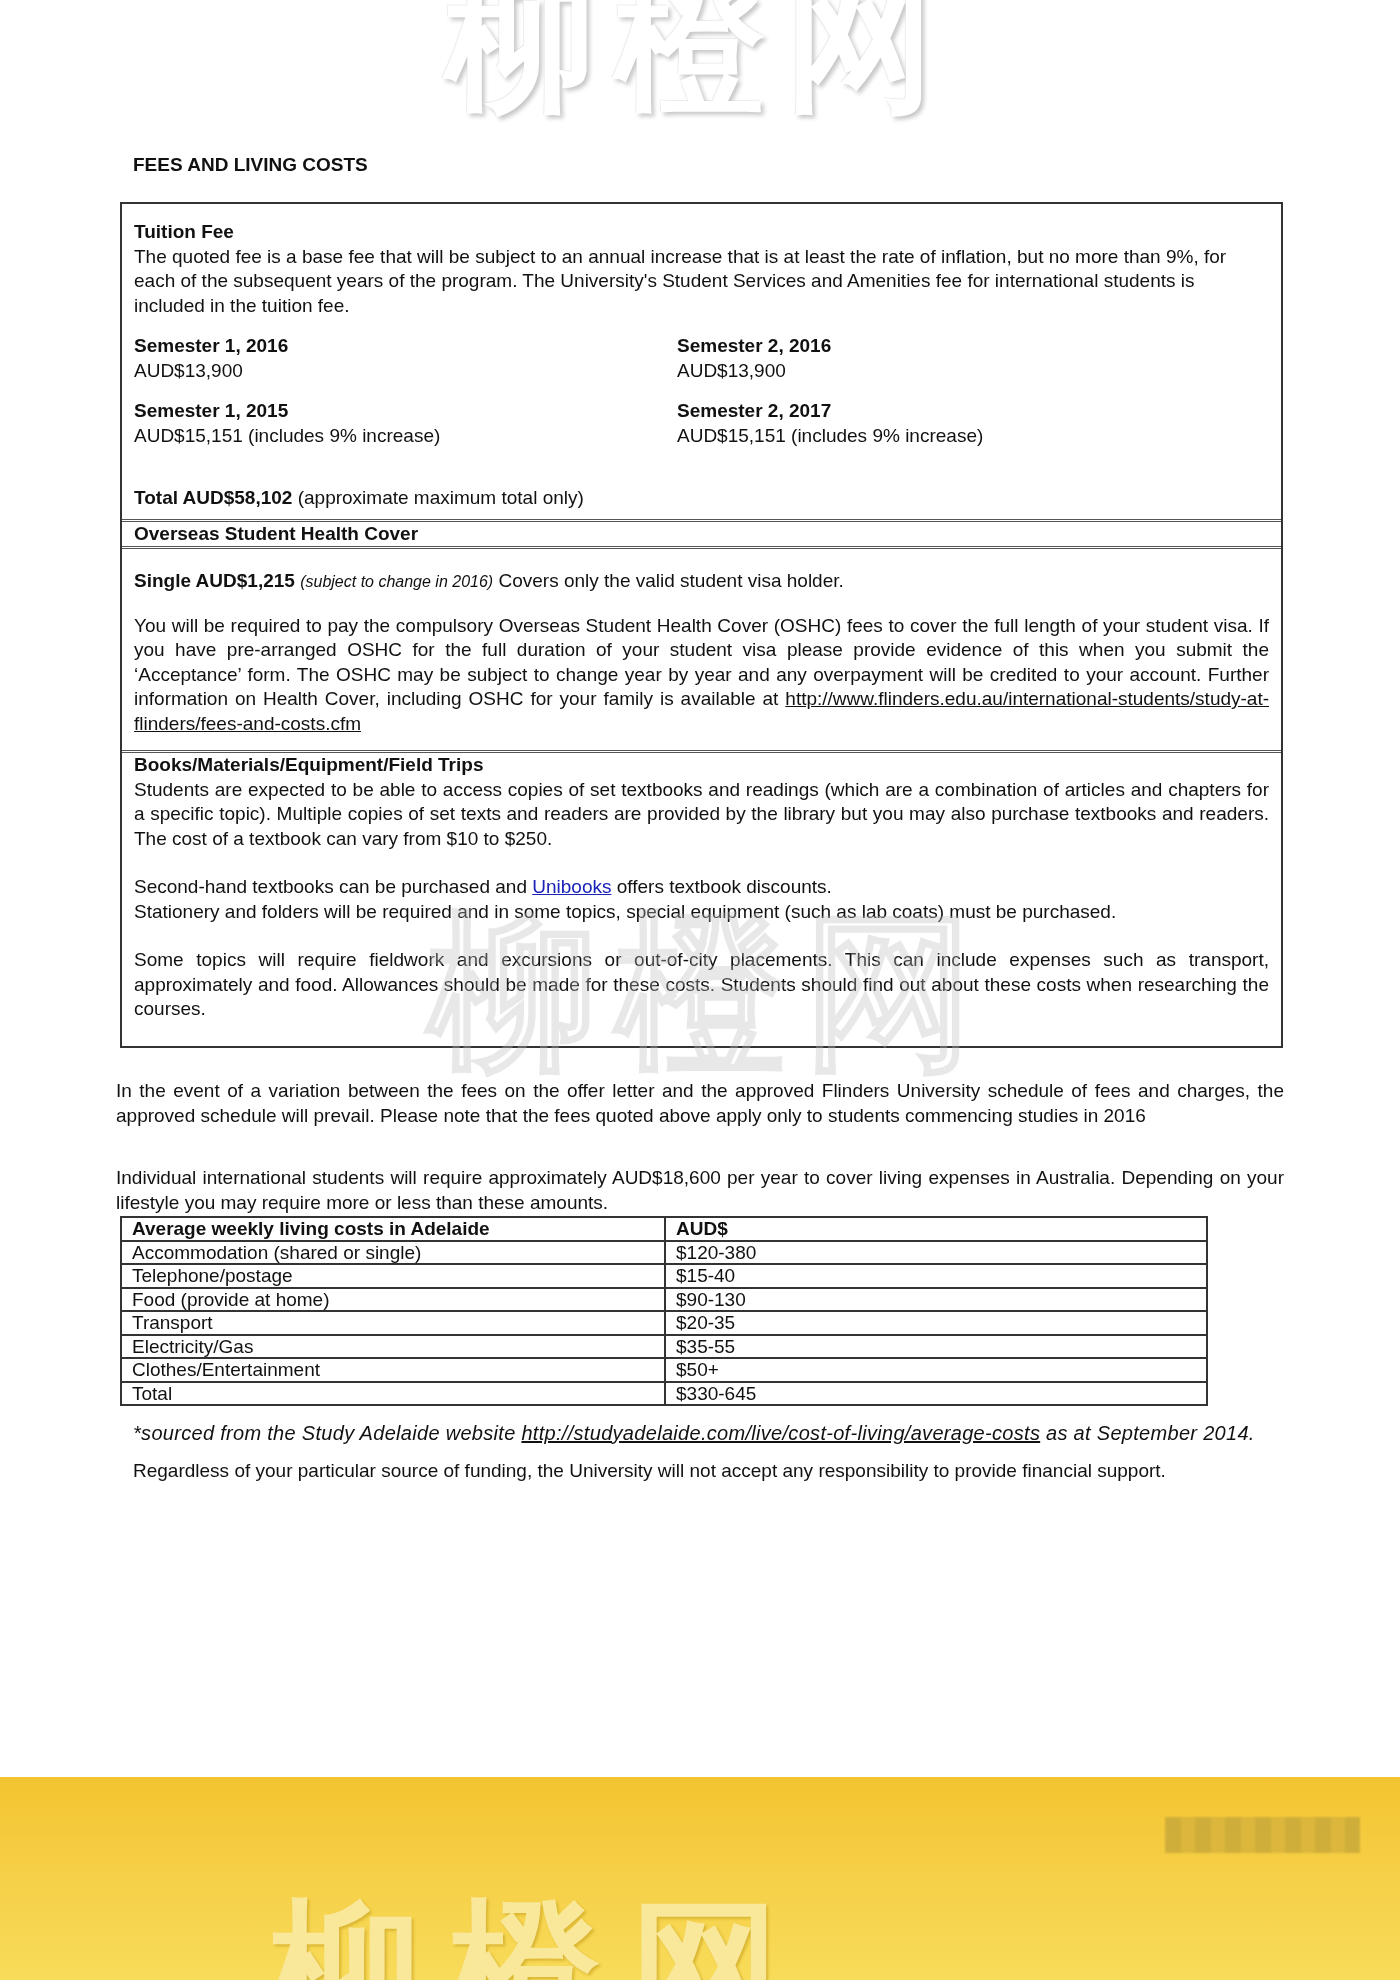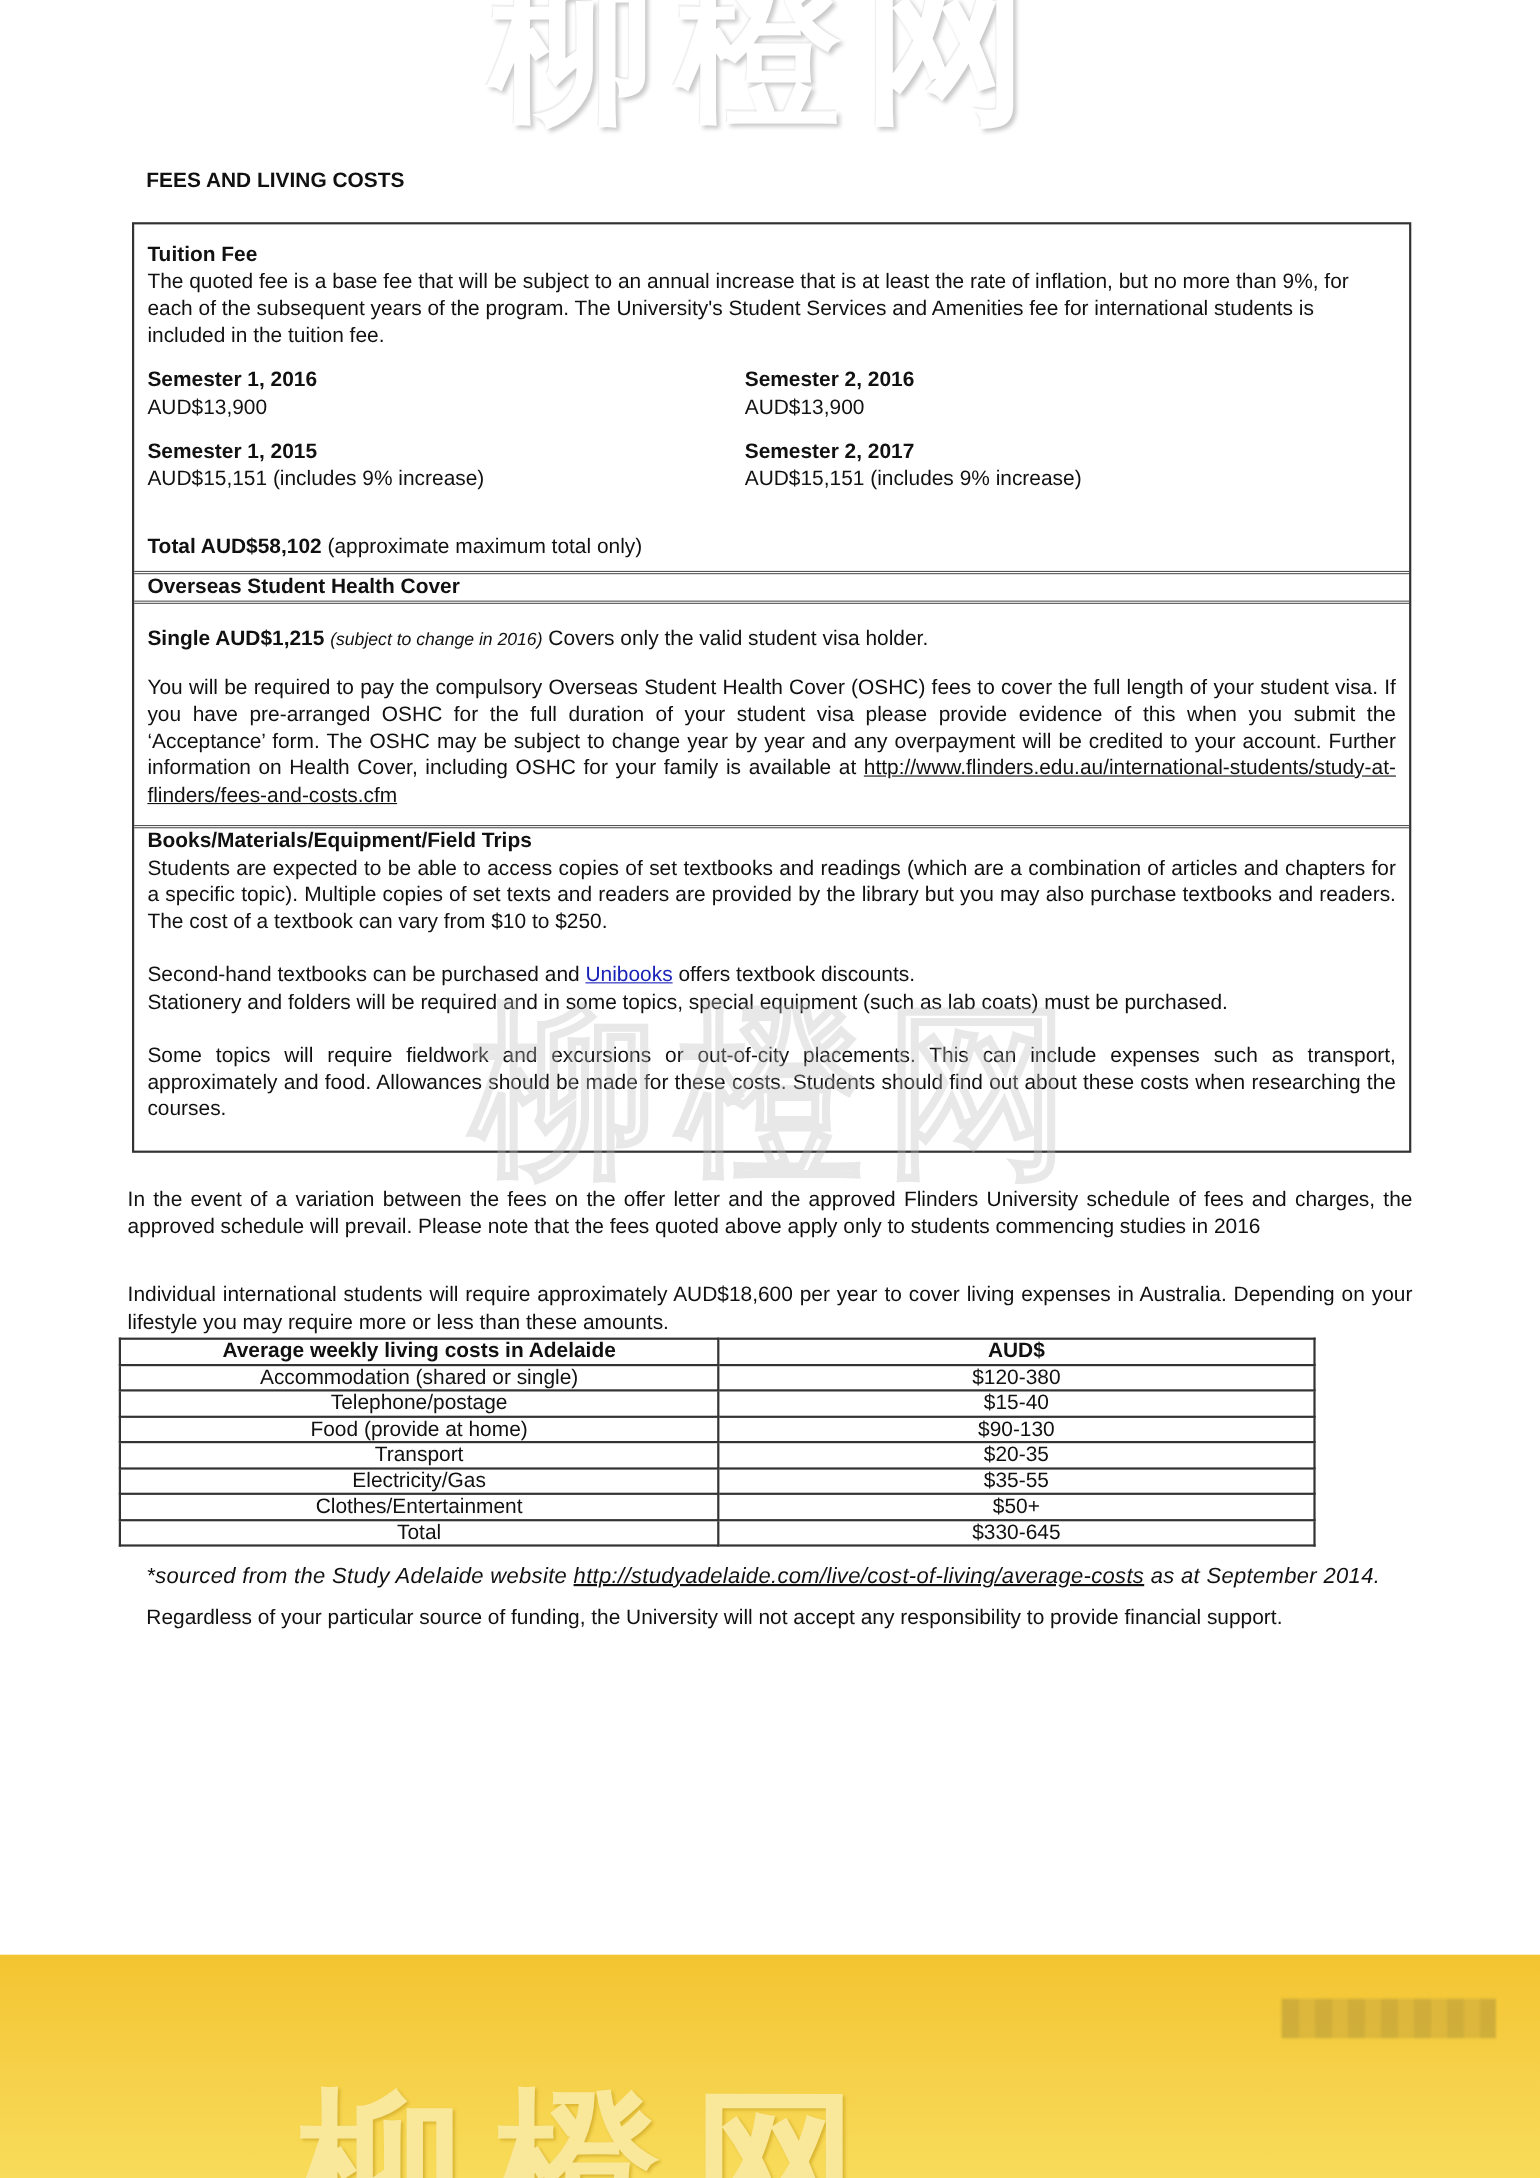--- a/index.html
+++ b/index.html
@@ -21,21 +21,21 @@
   .divider { border-top:3px double #555; }
   .grid2 { display:flex; }
   .grid2 > div { width:543px; }
   p { margin:0; }
   .justify { text-align:justify; }
   .b { font-weight:bold; }
   .it-small { font-style:italic; font-size:16px; }
   a.link { color:#111; text-decoration:underline; }
   a.blue { color:#1a22b8; text-decoration:underline; }
   .after { position:absolute; left:116px; width:1168px; font-size:19px; line-height:24.5px; text-align:justify; }
-  table.costs { position:absolute; left:108px; top:1216px; width:1088px; border-collapse:collapse; font-size:19px;text-align:center; }
+  table.costs { position:absolute; left:120px; top:1216px; width:1088px; border-collapse:collapse; font-size:19px; }
   table.costs td { border:2px solid #333; padding:0 10px; height:21.5px; line-height:21px; }
   table.costs td:first-child { width:522px; }
   .footnote { position:absolute; left:133px; top:1422px; font-size:20px; font-style:italic; letter-spacing:0.3px;text-align:right; }
   .footer { position:absolute; left:0; top:1777px; width:1400px; height:203px;
             background: linear-gradient(180deg, #f3c430 0%, #f6d14a 55%, #f8dc5a 100%); overflow:hidden; }
   .footer-wm { position:absolute; left:270px; top:95px; font-family:"DejaVu Sans", sans-serif;
                font-size:150px; font-weight:bold; color:#f9e79a; letter-spacing:30px;
                text-shadow: 2px 2px 3px #d9b430; }
   .blurred { position:absolute; left:1165px; top:40px; width:195px; height:36px;
              background: repeating-linear-gradient(90deg, #c9a93a 0 16px, #d8b43c 16px 30px);

